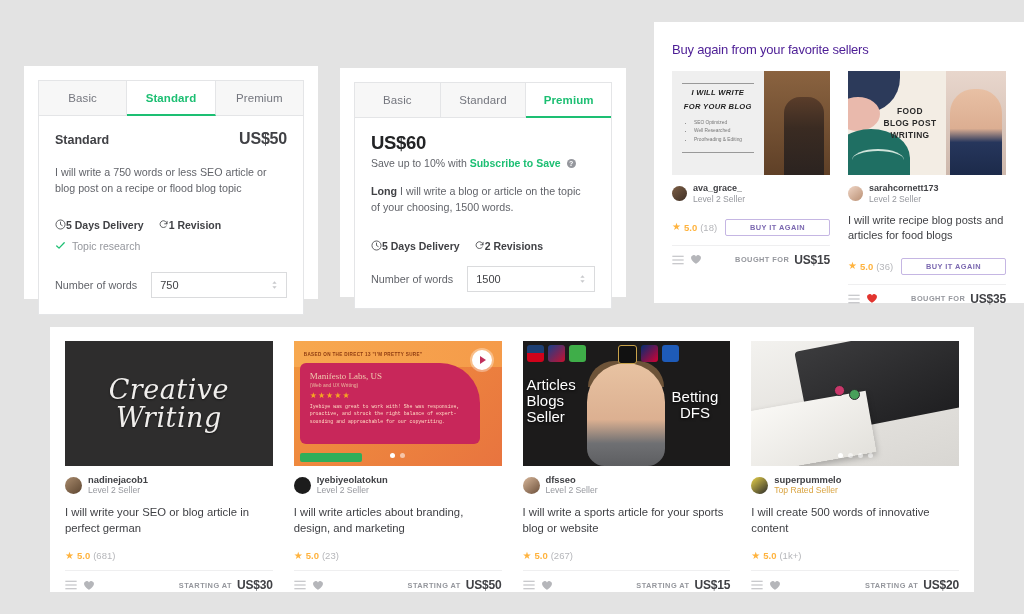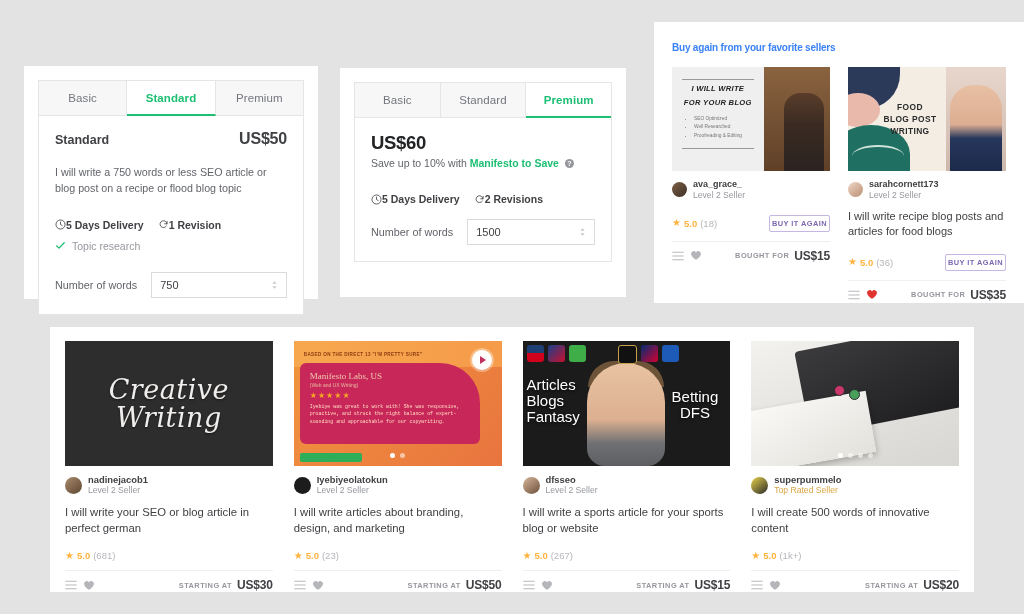--- a/index.html
+++ b/index.html
@@ -59,21 +59,21 @@
   .qty-row { display: flex; align-items: center; gap: 14px; margin-top: 20px; }
   .qty-label { font-size: 10.8px; color: #62646a; }
   .qty-input {
     flex: 1; border: 1px solid #dadbdd; background: #fff;
     height: 26px; display: flex; align-items: center; justify-content: space-between;
     padding: 0 8px; box-sizing: border-box; font-size: 11px; color: #404145;
   }
   .spinner { display: flex; flex-direction: column; gap: 1px; opacity: .55; }
 
   
-  .ba-title { font-size: 10px; font-weight: 700; color: #3b82f6; letter-spacing: -.2px; }
+  .ba-title { font-size: 13px; font-weight: 400; color: #4c1d95; letter-spacing: -.2px; }
   .ba-grid { display: flex; gap: 18px; margin-top: 14px; }
   .ba-card { width: 158px; }
   .thumb { width: 100%; height: 104px; overflow: hidden; position: relative; }
   .gig-seller { display: flex; align-items: center; gap: 6px; margin-top: 8px; }
   .avatar {
     width: 15px; height: 15px; border-radius: 50%; overflow: hidden;
     flex: none; position: relative; background: #c9c9c9;
   }
   .seller-name { font-size: 9px; font-weight: 700; color: #404145; line-height: 1.2; }
   .seller-level { font-size: 8.6px; color: #95979d; line-height: 1.25; }
@@ -82,21 +82,21 @@
     font-size: 11px; color: #404145; line-height: 1.42; margin-top: 8px;
     min-height: 16px;
   }
   .rate-row { display: flex; align-items: center; gap: 3px; margin-top: 14px; }
   .star { color: #ffb33e; font-size: 10px; line-height: 1; }
   .rate-val { font-size: 9.5px; font-weight: 700; color: #ffb33e; }
   .rate-cnt { font-size: 9.5px; color: #b5b6ba; }
   .btn-again {
     margin-left: auto; border: 1px solid #c5b6e3; color: #7b68b0;
     font-size: 7.4px; font-weight: 700; letter-spacing: .45px;
-    padding: 3px 2px; background: #fff; border-radius: 2px;
+    padding: 3px 24px; background: #fff; border-radius: 2px;
   }
   .foot-row {
     display: flex; align-items: center; margin-top: 9px;
     border-top: 1px solid #efeff0; padding-top: 7px;
   }
   .icon-muted { color: #b5b6ba; }
   .foot-label { margin-left: auto; font-size: 7.4px; color: #95979d; letter-spacing: .45px; font-weight: 700; text-transform: uppercase; }
   .foot-price { font-size: 12px; font-weight: 700; color: #404145; margin-left: 5px; letter-spacing: -.2px; }
 
   
@@ -294,22 +294,25 @@
     <div class="pricing-inner">
       <div class="tabs">
         <div class="tab">Basic</div>
         <div class="tab">Standard</div>
         <div class="tab active">Premium</div>
       </div>
       <div class="pkg-body">
         <div class="pkg-price-big">US$60</div>
         <div class="pkg-sub">
           <span>Save up to 10% with</span>
-          <span class="lnk">Manifesto to Save</span>
+          <span class="lnk">Subscribe to Save</span>
           <span class="info-dot">?</span>
+        </div>
+        <div class="pkg-desc" style="max-width:220px; margin-top:14px;">
+          <b>Long</b><span> I will write a blog or article on the topic of your choosing, 1500 words.</span>
         </div>
         <div class="meta-row" style="margin-top:24px;">
           <div class="meta">
             <svg width="11" height="11" viewBox="0 0 16 16">
               <circle cx="8" cy="8" r="6.6" fill="none" stroke="#404145" stroke-width="1.2"></circle>
               <path d="M8 4.4V8l2.5 1.6" fill="none" stroke="#404145" stroke-width="1.2" stroke-linecap="round"></path>
             </svg>
             <span>5 Days Delivery</span>
           </div>
           <div class="meta">
@@ -523,21 +526,21 @@
               <span class="lg" style="background:linear-gradient(180deg,#1d3f73 45%,#d0021b 45%)"></span>
               <span class="lg" style="background:linear-gradient(135deg,#17408b,#c8102e)"></span>
               <span class="lg" style="background:#3fae49"></span>
               <span class="lg" style="flex:none;width:24px;background:transparent"></span>
               <span class="lg" style="background:#111;border:1px solid #c8a24a"></span>
               <span class="lg" style="background:linear-gradient(135deg,#002d72,#d50032)"></span>
               <span class="lg" style="background:#1e5bb8"></span>
             </div>
             <div class="t-left" style="white-space:pre-line">Articles
 Blogs
-Fantasy</div>
+Seller</div>
             <div class="t-right" style="white-space:pre-line">Betting
 DFS</div>
           </div>
         </div>
         <div class="gig-seller">
           <span class="avatar" style="background:linear-gradient(140deg,#d8b79a,#6b4f3a)"></span>
           <span>
             <span class="seller-name" style="display:block">dfsseo</span>
             <span class="seller-level" style="display:block">Level 2 Seller</span>
           </span>

